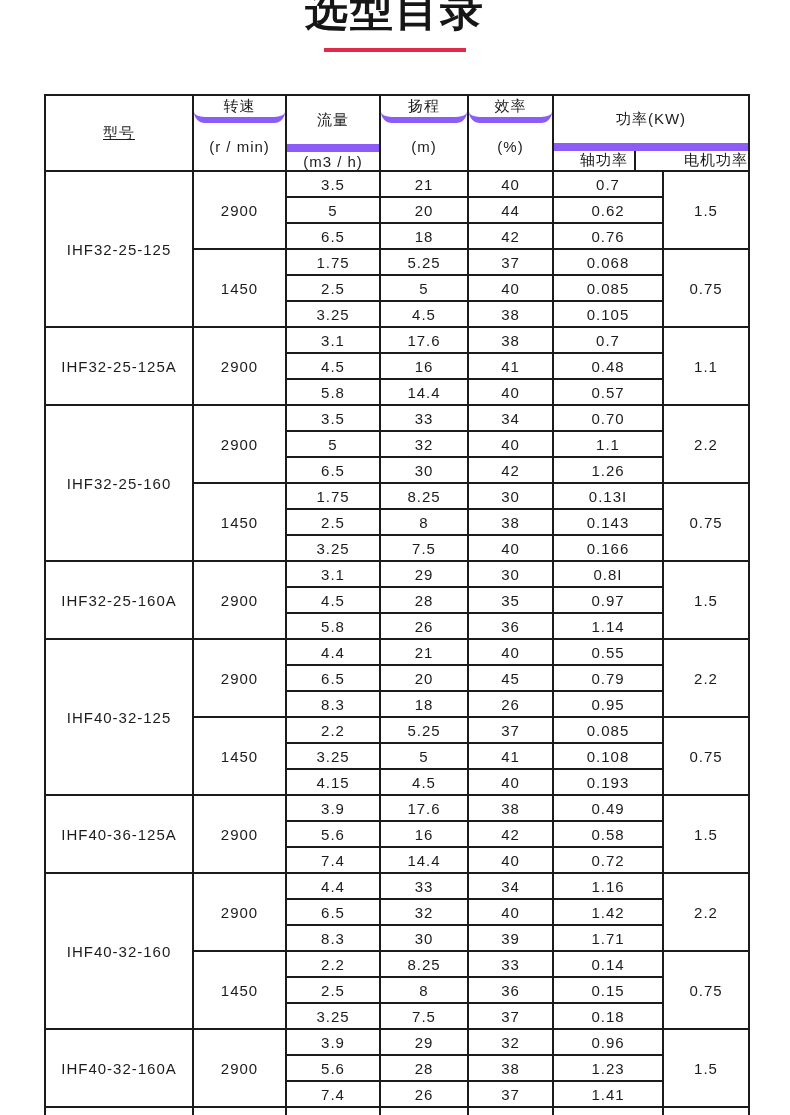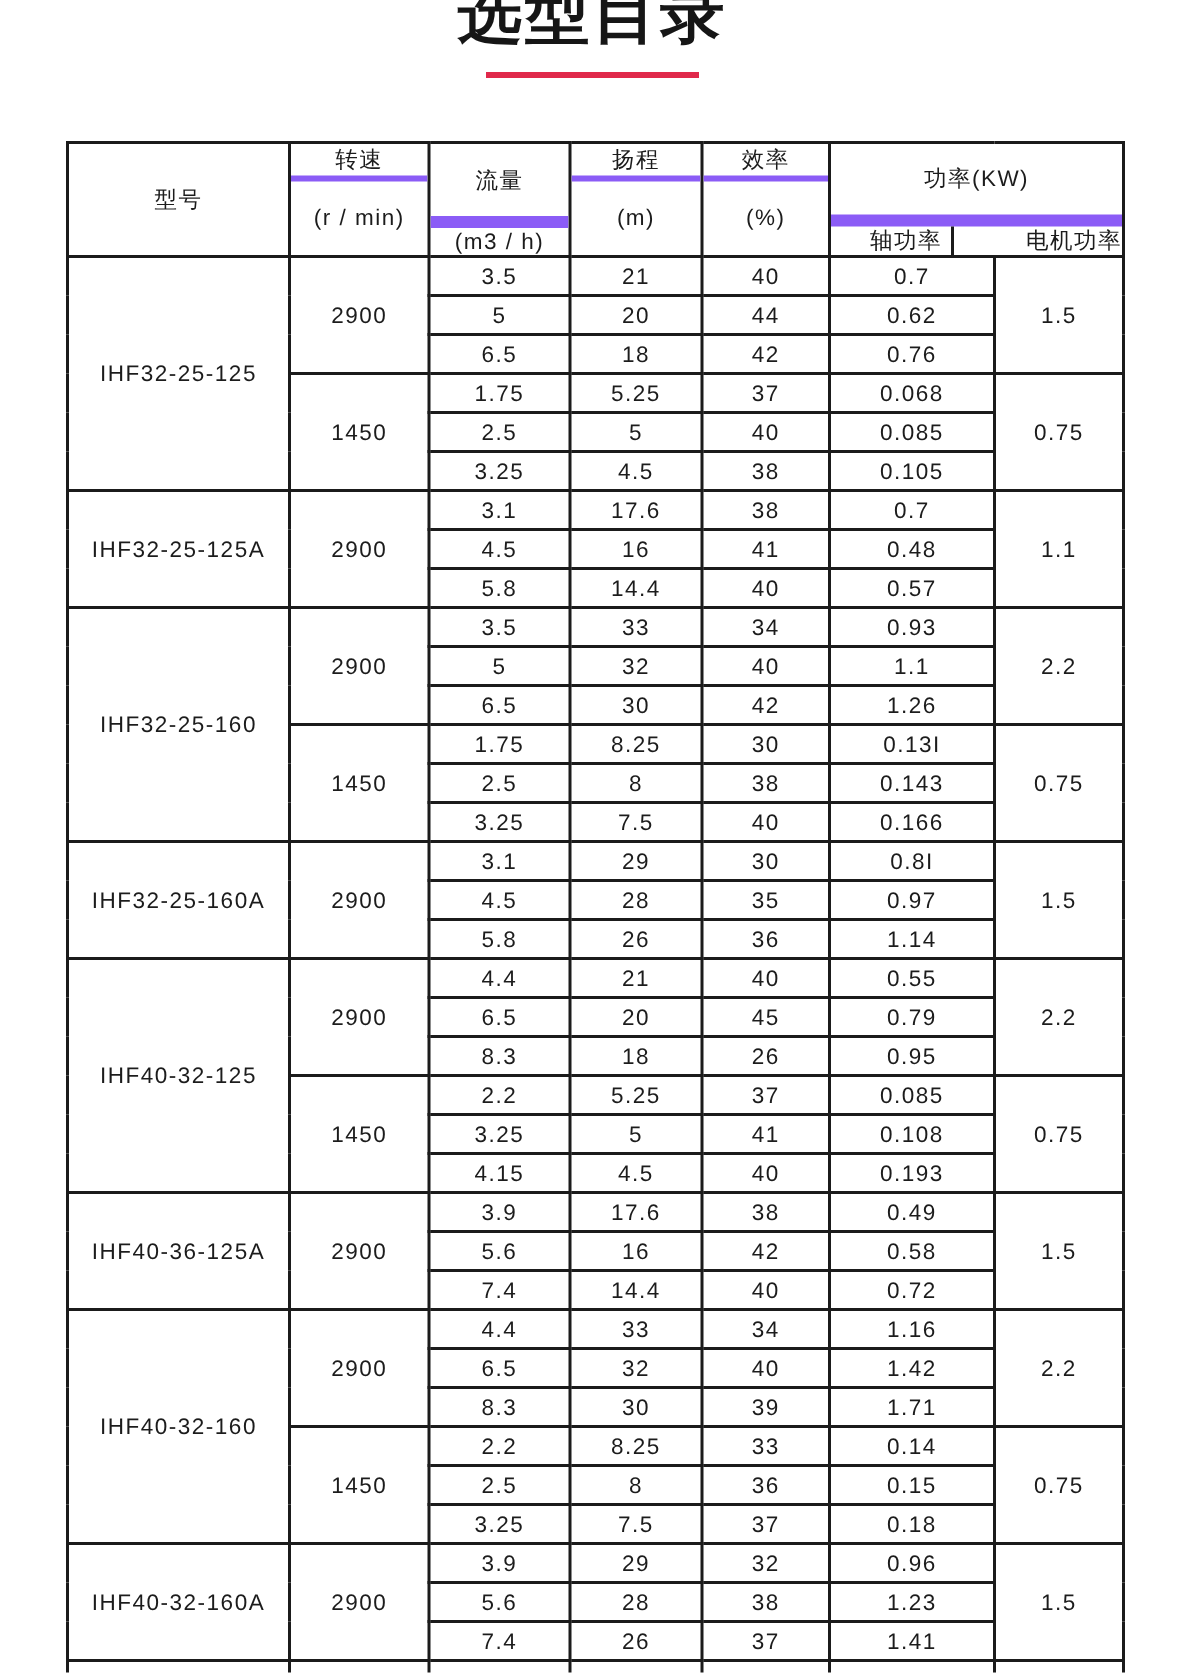--- a/index.html
+++ b/index.html
@@ -27,24 +27,24 @@
   td {
     border: 2px solid #1b1b1b;
     padding: 0; text-align: center; vertical-align: middle;
     font-size: 15px; letter-spacing: 1px; color: #1c1c1c;
     overflow: hidden; white-space: nowrap;
   }
   tr.data-row { height: 26px; }
   tr.partial-row { height: 26px; }
   td.hcell { height: 74px; }
   .hwrap { display: flex; flex-direction: column; height: 74px; }
-  .hfull { display: flex; align-items: center; justify-content: center; height: 74px; }
+  .hfull { display: flex; align-items: center; justify-content: center; height: 74px; text-decoration: underline; }
   .h-top-sm {
-    height: 21px; border-bottom: 4px solid #8b5cf6;
-    display: flex; align-items: center; justify-content: center;
+    height: 21px; border-bottom: 6px solid #8b5cf6;
+    display: flex; align-items: center; justify-content: center; border-radius: 11px;
   }
   .h-top-lg {
     height: 48px; border-bottom: 8px solid #8b5cf6;
     display: flex; align-items: center; justify-content: center;
   }
   .h-bot { flex: 1; display: flex; align-items: center; justify-content: center; }
   .p-bot { flex: 1; display: flex; }
   .p-shaft {
     width: 56%; border-right: 2px solid #1b1b1b;
     display: flex; align-items: center; justify-content: center; padding-left: 20px;
@@ -169,21 +169,21 @@
         <td>14.4</td>
         <td>40</td>
         <td>0.57</td>
       </tr>
       <tr class="data-row">
         <td rowspan="6">IHF32-25-160</td>
         <td rowspan="3">2900</td>
         <td>3.5</td>
         <td>33</td>
         <td>34</td>
-        <td>0.93</td>
+        <td>0.70</td>
         <td rowspan="3">2.2</td>
       </tr>
       <tr class="data-row">
         <td>5</td>
         <td>32</td>
         <td>40</td>
         <td>1.1</td>
       </tr>
       <tr class="data-row">
         <td>6.5</td>

